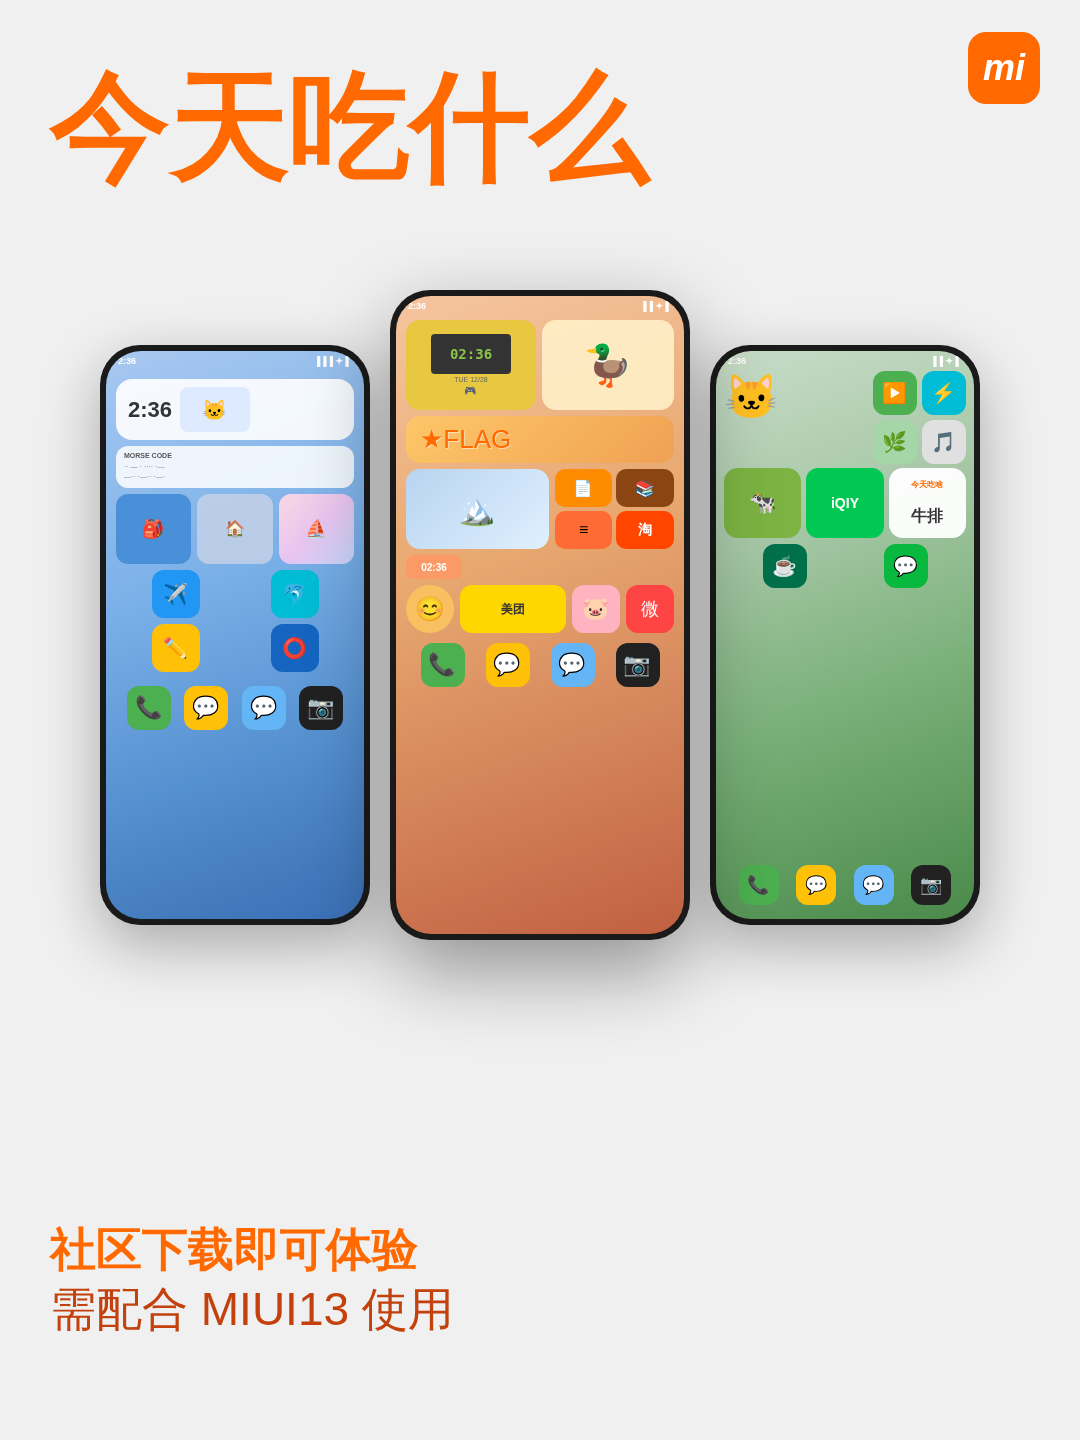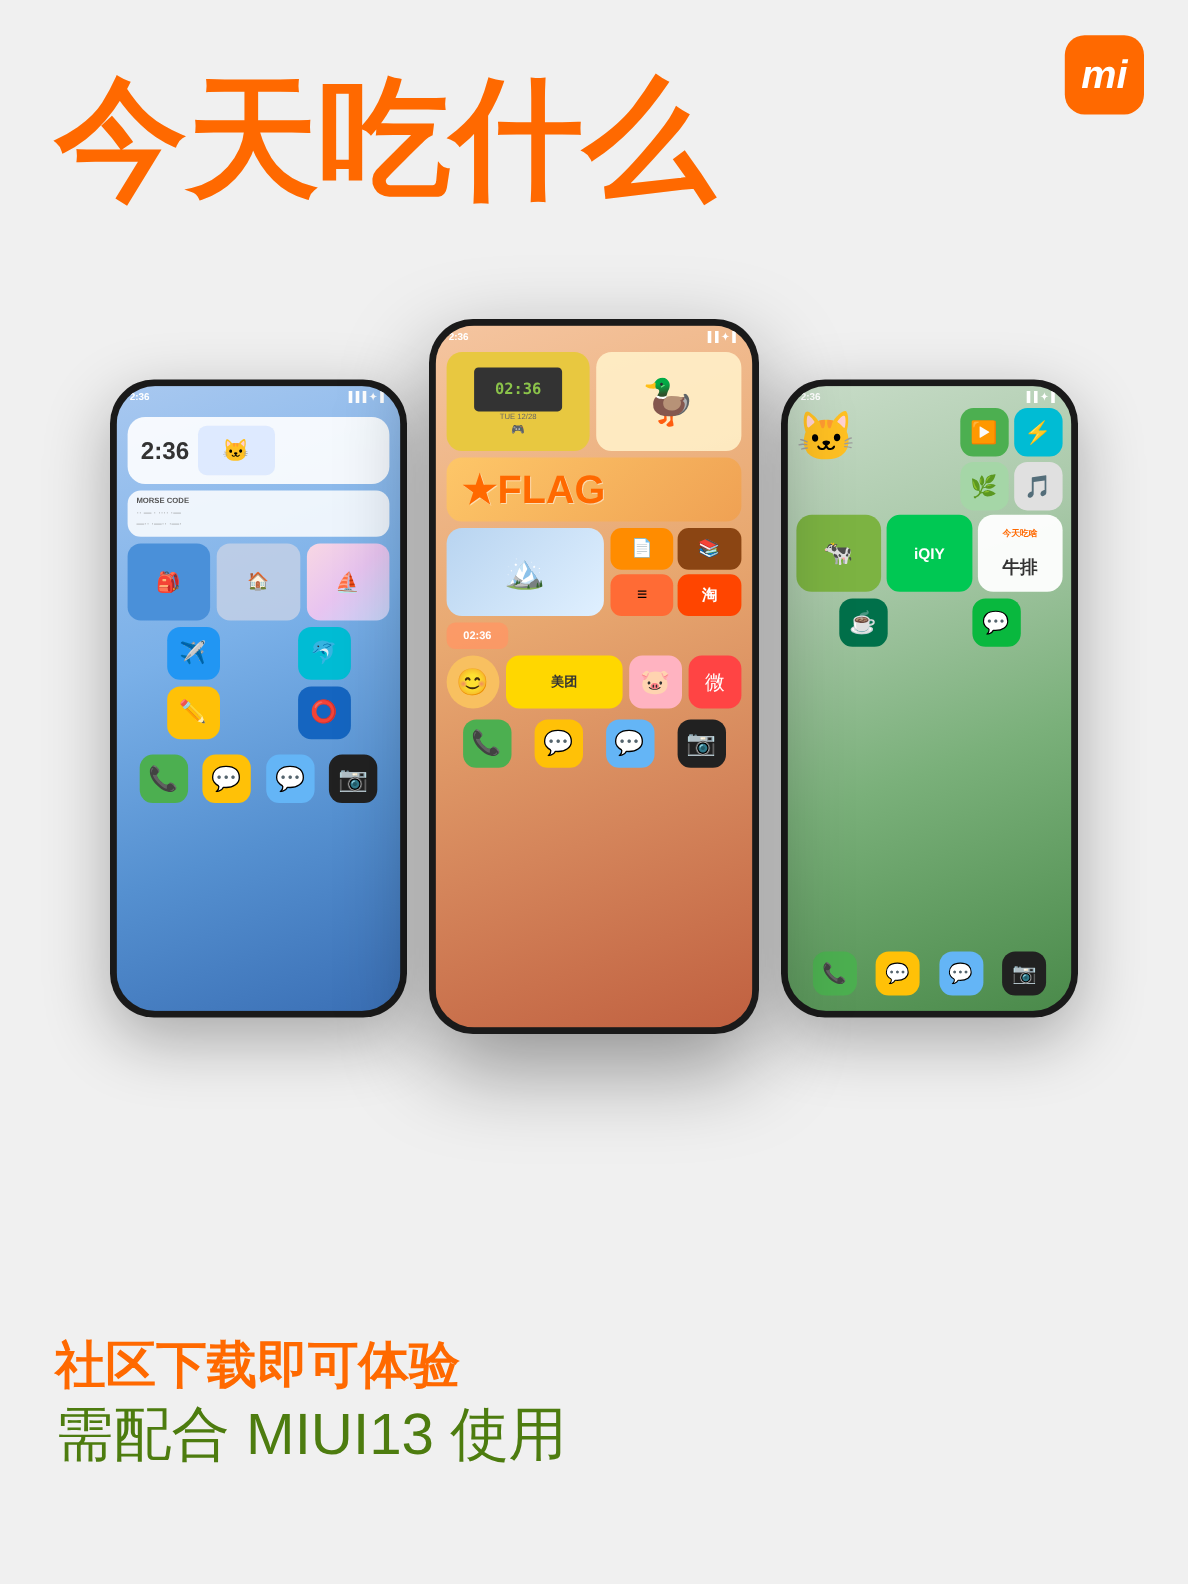--- a/index.html
+++ b/index.html
@@ -296,22 +296,22 @@
     .flag-widget {
       margin: 0 10px 6px 10px;
       background: linear-gradient(135deg, rgba(255,200,100,0.9), rgba(240,160,80,0.9));
       border-radius: 14px;
       padding: 8px 14px;
       display: flex;
       align-items: center;
     }
 
     .flag-text {
-      font-size: 36px;
-      font-weight: 700;
+      font-size: 26px;
+      font-weight: 400;
       color: #FF6900;
       text-shadow: 1px 1px 0 rgba(255,255,255,0.5);
     }
 
     .center-mid-row {
       display: flex;
       gap: 6px;
       margin: 0 10px 6px 10px;
     }
 
@@ -524,23 +524,23 @@
     }
 
     .text-line-orange {
       font-size: 46px;
       font-weight: 800;
       color: #FF6900;
       line-height: 1.3;
     }
 
     .text-line-gray {
-      font-size: 53px;
+      font-size: 46px;
       font-weight: 500;
-      color: #4d7c0f;
+      color: #c2410c;
       line-height: 1.3;
     }
 
     
     .dock-green { background: #4CAF50; }
     .dock-yellow { background: #FFC107; }
     .dock-blue-light { background: #64B5F6; }
     .dock-dark { background: #212121; }
   </style>
 </head>

